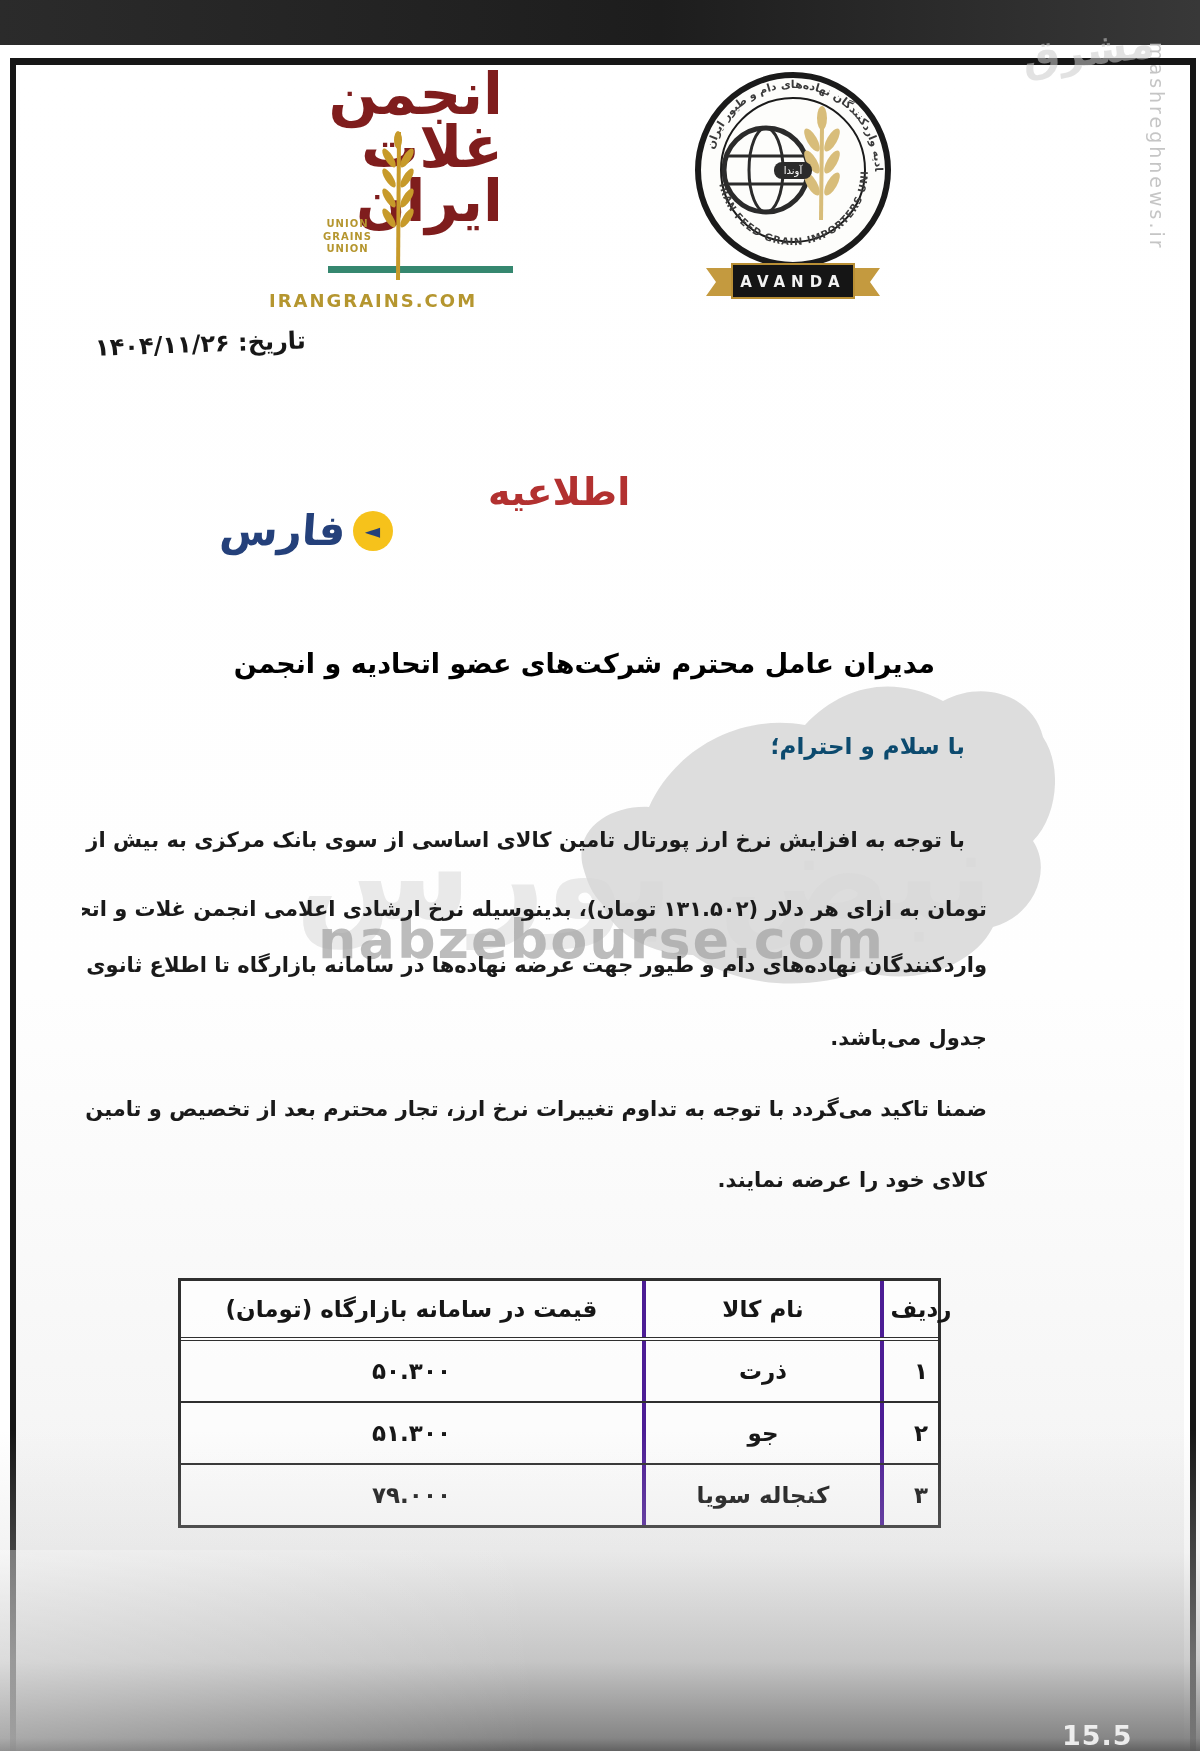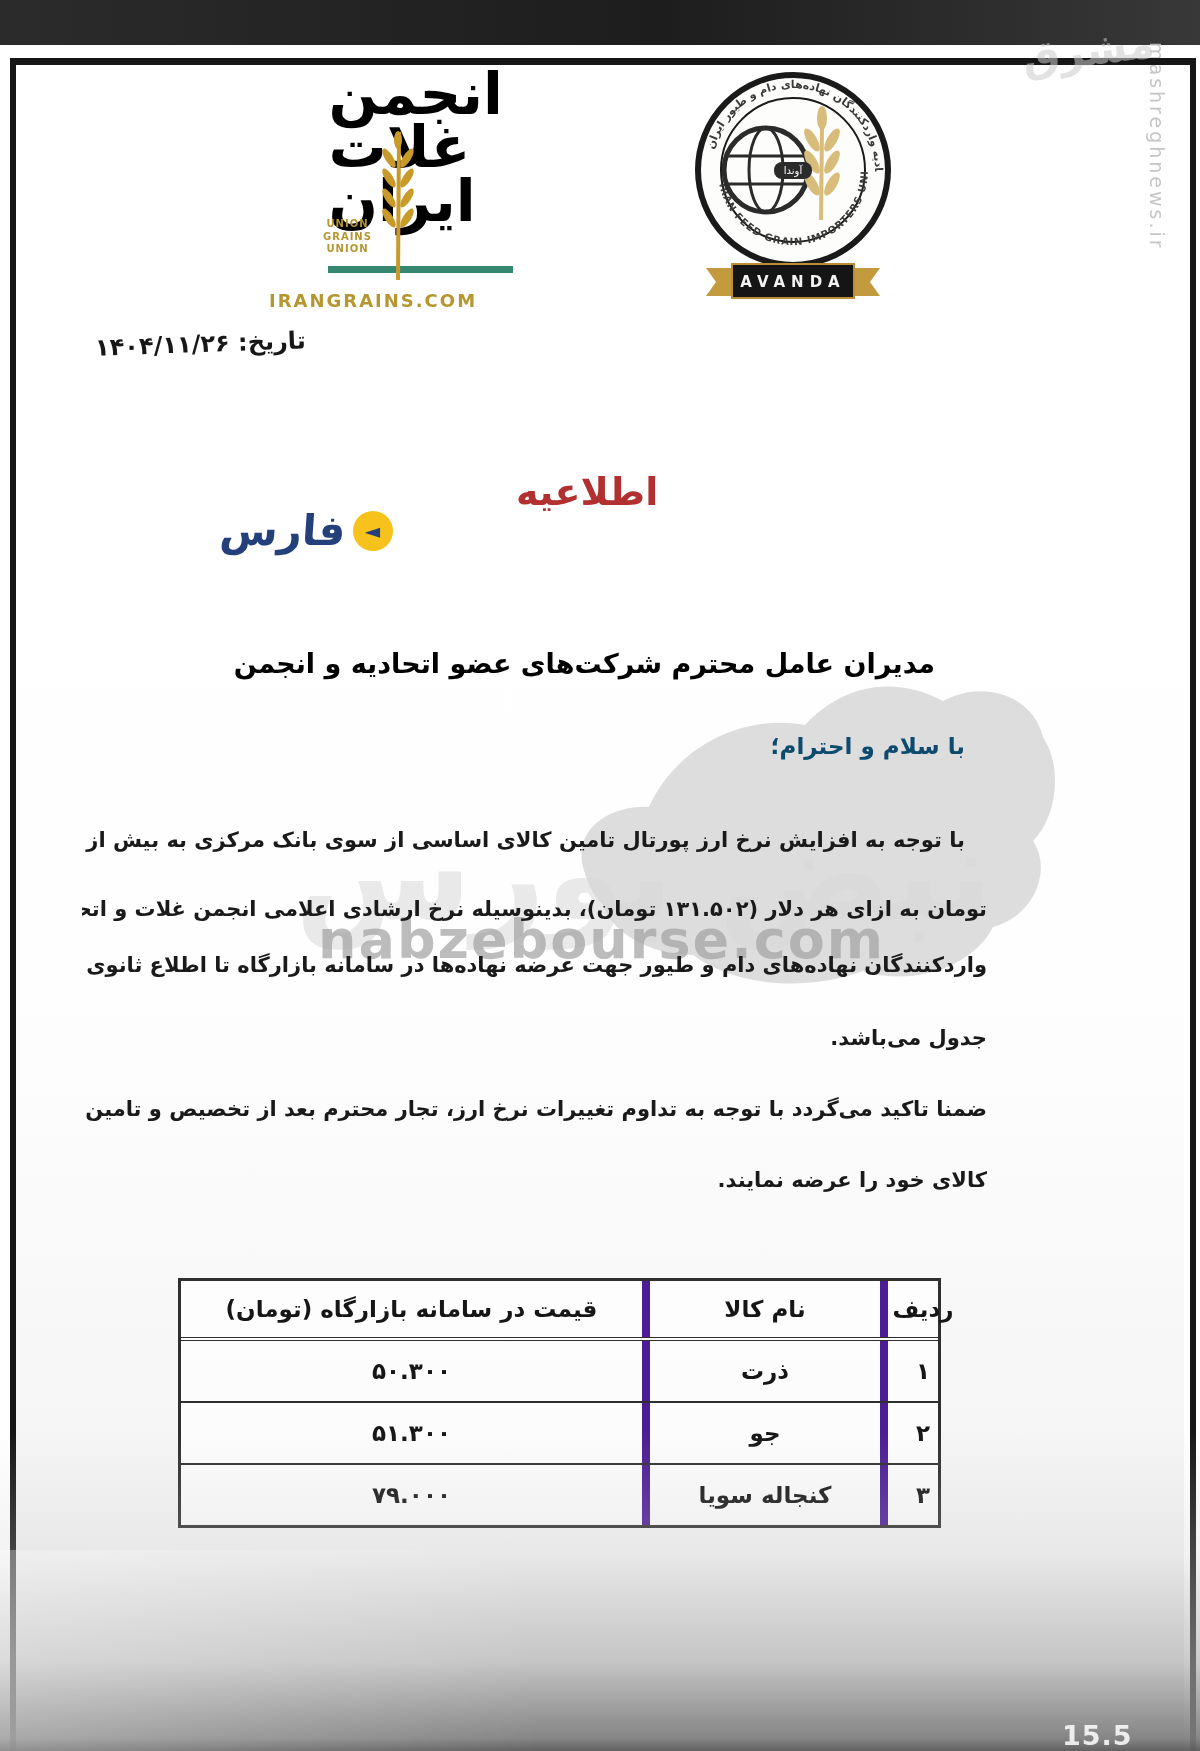--- a/index.html
+++ b/index.html
@@ -52,22 +52,22 @@
     background:linear-gradient(90deg,rgba(255,255,255,.3) 0%,rgba(255,255,255,0) 45%);
   }
   .bottom-frag{
     position:absolute;left:1062px;top:1720px;z-index:8;
     font-size:27px;font-weight:bold;color:#ffffff;opacity:.85;letter-spacing:1px;
   }
 
   
   .grains{position:absolute;left:243px;top:68px;width:280px;height:250px;z-index:3;}
   .grains-words{
-    position:absolute;right:20px;top:0;text-align:left;direction:rtl;
-    color:#000000;font-weight:bold;line-height:.92;font-size:58px;letter-spacing:1px;
+    position:absolute;right:20px;top:0;text-align:right;direction:rtl;
+    color:#7f1d1d;font-weight:bold;line-height:.92;font-size:58px;letter-spacing:1px;
   }
   .grains-word3{position:relative;}
   .grains-underline{position:absolute;right:10px;top:198px;width:185px;height:7px;background:#35876f;}
   .grains-wheat{position:absolute;left:132px;top:62px;}
   .grains-mini{
     position:absolute;left:80px;top:150px;text-align:center;
     font-size:10px;font-weight:bold;color:#b5962f;line-height:1.25;letter-spacing:1px;
   }
   .grains-site{
     position:absolute;left:0;top:222px;width:260px;text-align:center;
@@ -87,21 +87,21 @@
   }
   .fars-arrow{color:#24407a;font-size:20px;line-height:1;transform:translateX(-1px);}
 
   
   .date{
     position:absolute;left:95px;top:330px;z-index:3;
     font-size:24px;font-weight:bold;transform:rotate(-2deg);color:#171717;
   }
   .title{
     position:absolute;left:488px;top:470px;z-index:3;
-    font-size:38px;font-weight:bold;color:#b23130;margin-left:28px;
+    font-size:38px;font-weight:bold;color:#b23130;
   }
   .heading{
     position:absolute;right:265px;top:648px;z-index:3;
     font-size:27px;font-weight:bold;color:#000000;
   }
   .salutation{
     position:absolute;right:235px;top:733px;z-index:3;
     font-size:23px;font-weight:bold;color:#0c4a6e;
   }
   .bodyline{
@@ -119,21 +119,21 @@
 
   
   .price-table{
     position:absolute;left:178px;top:1278px;width:757px;z-index:3;
     direction:rtl;border:3px solid #2f2f2f;background:rgba(255,255,255,.65);
   }
   .t-row{display:flex;direction:rtl;}
   .t-cell{
     display:flex;align-items:center;justify-content:center;
     font-size:23px;font-weight:bold;color:#161616;height:60px;
-    border-left:8px solid #4c1d95;box-sizing:border-box;
+    border-left:4px solid #4c1d95;box-sizing:border-box;
   }
   .t-cell:last-child{border-left:none;}
   .c-no{width:58px;padding-left:20px;}
   .c-item{width:238px;}
   .c-price{flex:1;}
   .t-head .t-cell{height:56px;}
   .t-head{border-bottom:4px double #2f2f2f;}
   .t-body-row{border-bottom:2px solid #2f2f2f;}
   .t-body-row:last-child{border-bottom:none;}
 </style>

